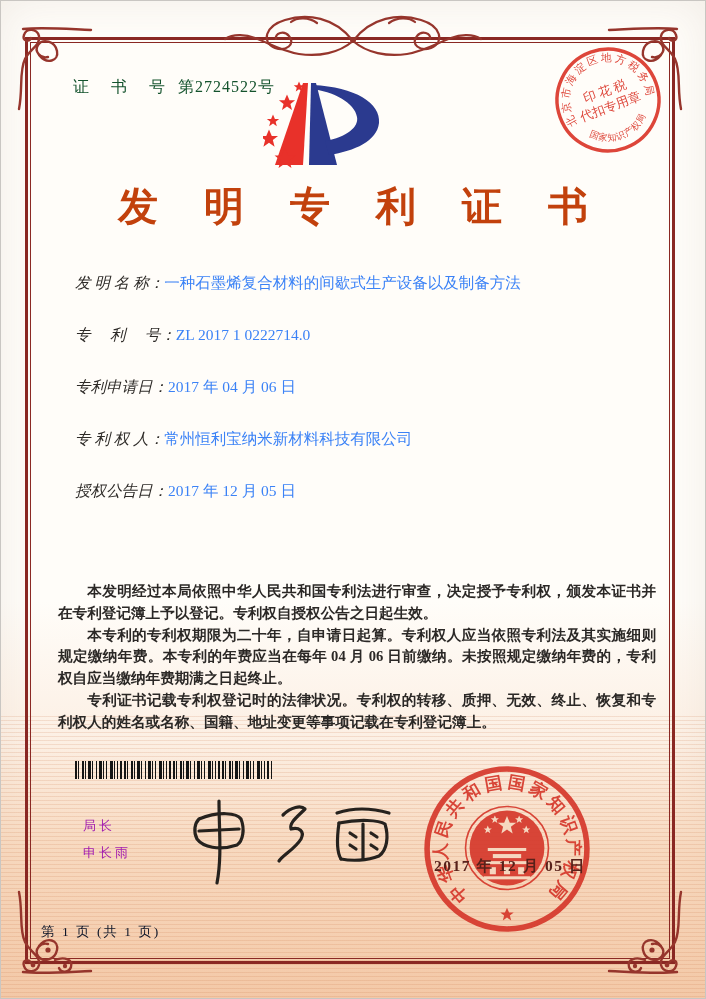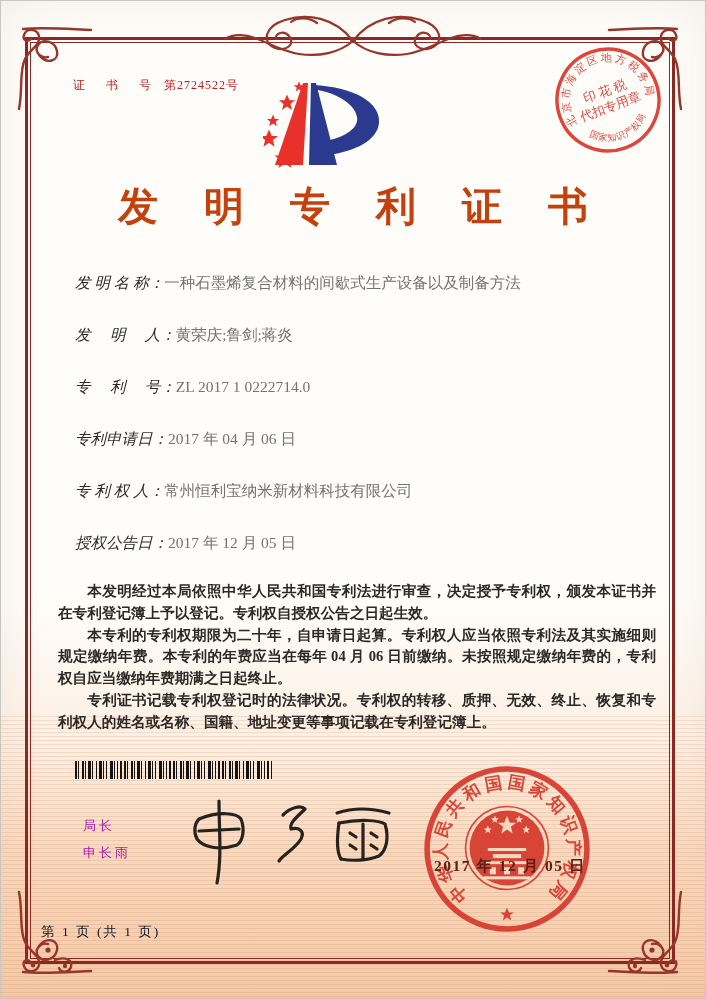--- a/index.html
+++ b/index.html
@@ -15,31 +15,31 @@
   .frame-outer{position:absolute;left:24px;right:30px;top:36px;bottom:34px;border:3px solid #8a2823;z-index:1;}
   .frame-inner{position:absolute;inset:2px;border:1px solid #8a2823;}
   .corner{position:absolute;z-index:2;}
   .corner svg{display:block;}
   .c-bl{left:10px;bottom:20px;}
   .c-br{right:16px;bottom:20px;transform:scaleX(-1);}
   .c-tl{left:10px;top:22px;transform:scaleY(-1);}
   .c-tr{right:16px;top:22px;transform:scale(-1,-1);}
   .top-ornament{position:absolute;left:50%;top:8px;transform:translateX(-50%);z-index:2;}
   
-  .cert-no{position:absolute;left:72px;top:76px;z-index:3;font-size:12px;color:#b91c1c;}
+  .cert-no{position:absolute;left:72px;top:76px;z-index:3;font-size:16px;color:#14532d;}
   .cert-no .lbl{letter-spacing:9px;margin-right:4px;}
   .cert-no .val{letter-spacing:1px;}
   .logo{position:absolute;left:262px;top:74px;z-index:3;}
   .title{position:absolute;left:0;width:100%;top:178px;z-index:3;text-align:center;
     font-size:40px;font-weight:700;color:#c2410c;letter-spacing:18px;text-indent:18px;}
   
   .fields{position:absolute;left:74px;top:272px;width:585px;z-index:3;}
   .field-row{margin-top:0;margin-bottom:31px;font-size:15.5px;color:#2e2b28;white-space:nowrap;}
   .field-row .flabel{display:inline-block;color:#2e2b28;font-style:italic;}
-  .field-row .fvalue{color:#737373;}
+  .field-row .fvalue{color:#3b82f6;}
   
   .body-text{position:absolute;left:57px;top:580px;width:598px;z-index:3;font-size:14.6px;line-height:21.8px;color:#2b2826;font-weight:bold;}
   .body-text p{margin:0;text-indent:2em;text-align:justify;}
   
   .barcode{position:absolute;left:74px;top:760px;width:197px;height:18px;z-index:3;
     background:repeating-linear-gradient(90deg,
       #141414 0 2px, transparent 2px 3px, #141414 3px 4px, transparent 4px 7px,
       #141414 7px 9px, transparent 9px 10px, #141414 10px 11px, transparent 11px 13px,
       #141414 13px 16px, transparent 16px 17px, #141414 17px 18px, transparent 18px 21px,
       #141414 21px 22px, transparent 22px 24px, #141414 24px 27px, transparent 27px 28px,
@@ -155,23 +155,20 @@
         <use href="#star5" transform="translate(22,84) scale(1.1)"></use>
       </g>
     </svg>
   </div>
 
   <div class="title">发 明 专 利 证 书</div>
 
   <div class="fields">
     <div class="field-row">
       <span class="flabel">发 明 名 称：</span><span class="fvalue">一种石墨烯复合材料的间歇式生产设备以及制备方法</span>
-    </div>
-    <div class="field-row">
-      <span class="flabel">发　 明　 人：</span><span class="fvalue">黄荣庆;鲁剑;蒋炎</span>
     </div>
     <div class="field-row">
       <span class="flabel">专　 利　 号：</span><span class="fvalue">ZL 2017 1 0222714.0</span>
     </div>
     <div class="field-row">
       <span class="flabel">专利申请日：</span><span class="fvalue">2017 年 04 月 06 日</span>
     </div>
     <div class="field-row">
       <span class="flabel">专 利 权 人：</span><span class="fvalue">常州恒利宝纳米新材料科技有限公司</span>
     </div>

